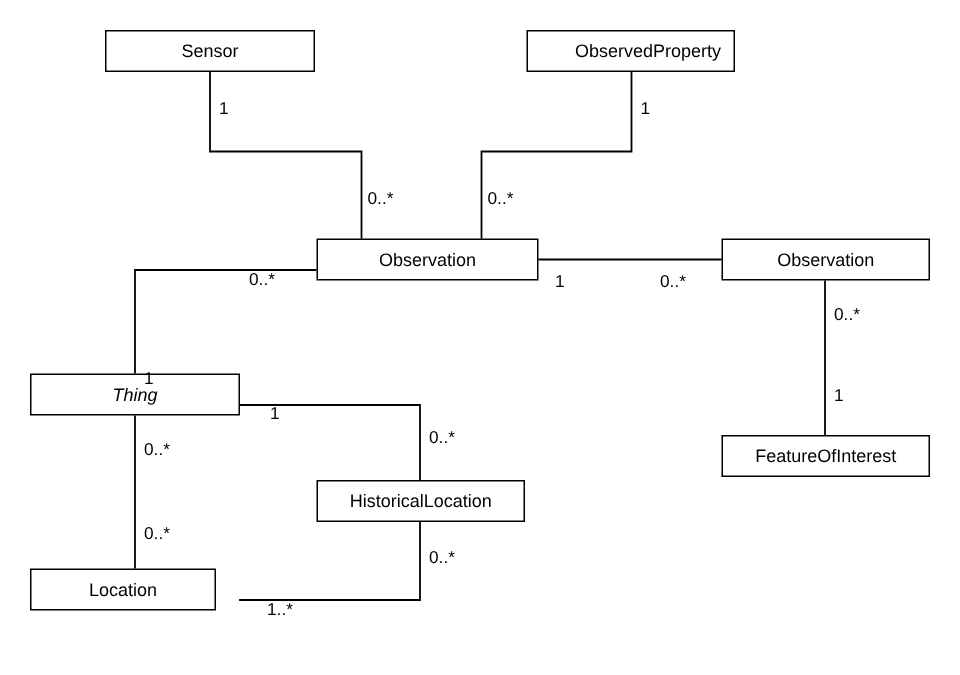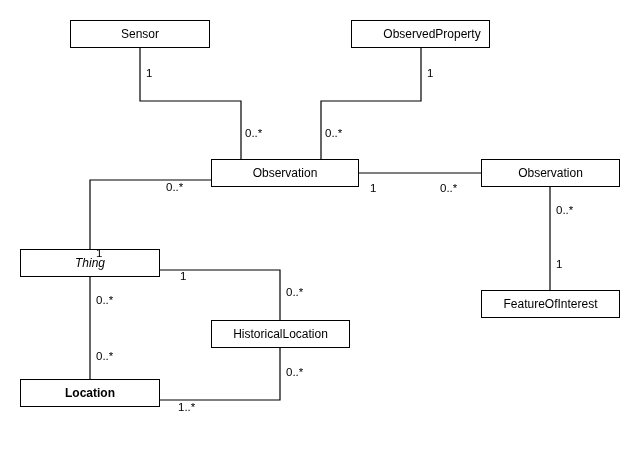--- a/index.html
+++ b/index.html
@@ -88,21 +88,21 @@
   </div>
 
   <div class="uml-class" style="left:20px;top:249px;width:140px;height:28px;font-style:italic;">
     <span class="class-name">Thing</span>
   </div>
 
   <div class="uml-class" style="left:211px;top:320px;width:139px;height:28px;">
     <span class="class-name">HistoricalLocation</span>
   </div>
 
-  <div class="uml-class" style="left:20px;top:379px;width:140px;height:28px;font-weight:bold;">
+  <div class="uml-class" style="left:20px;top:379px;width:124px;height:28px;">
     <span class="class-name">Location</span>
   </div>
 
   <div id="mult-layer">
       <div class="mult-label" style="left: 146px; top: 68px;">1</div>
       <div class="mult-label" style="left: 245px; top: 128px;">0..*</div>
       <div class="mult-label" style="left: 427px; top: 68px;">1</div>
       <div class="mult-label" style="left: 325px; top: 128px;">0..*</div>
       <div class="mult-label" style="left: 370px; top: 183px;">1</div>
       <div class="mult-label" style="left: 440px; top: 183px;">0..*</div>

